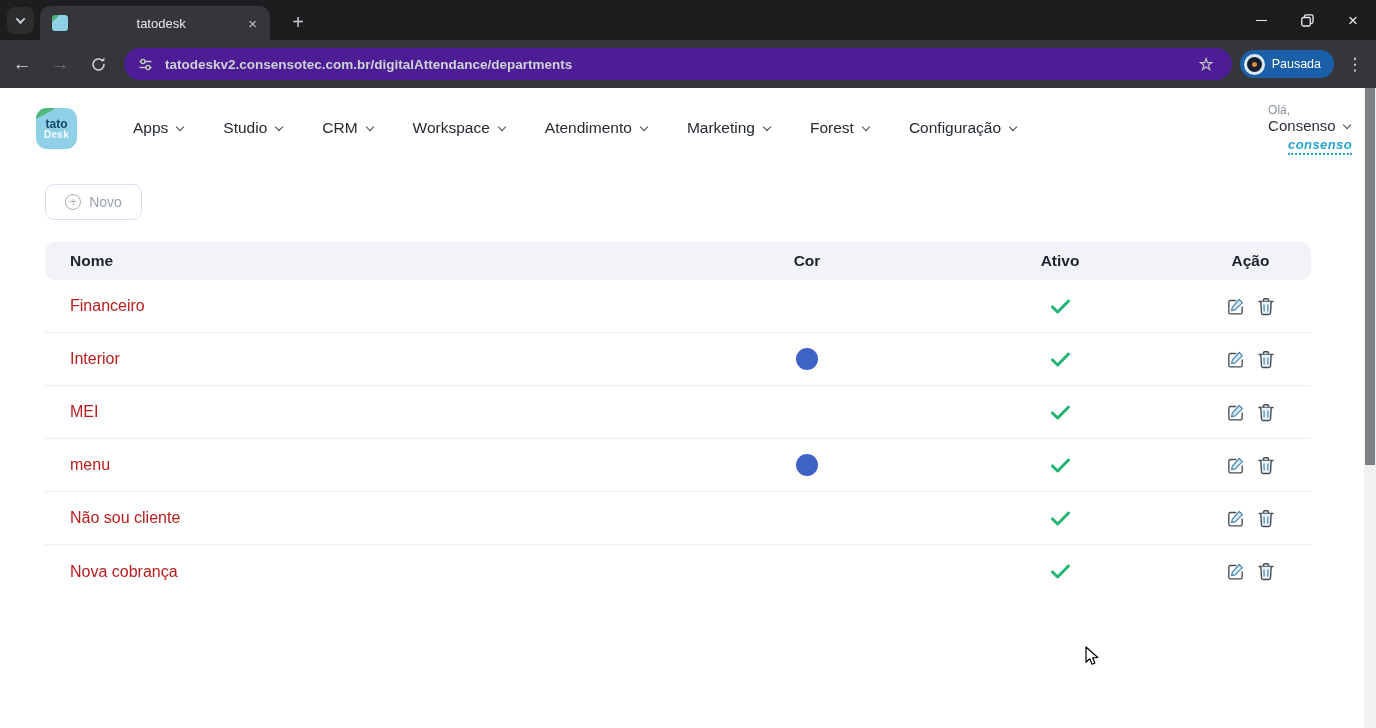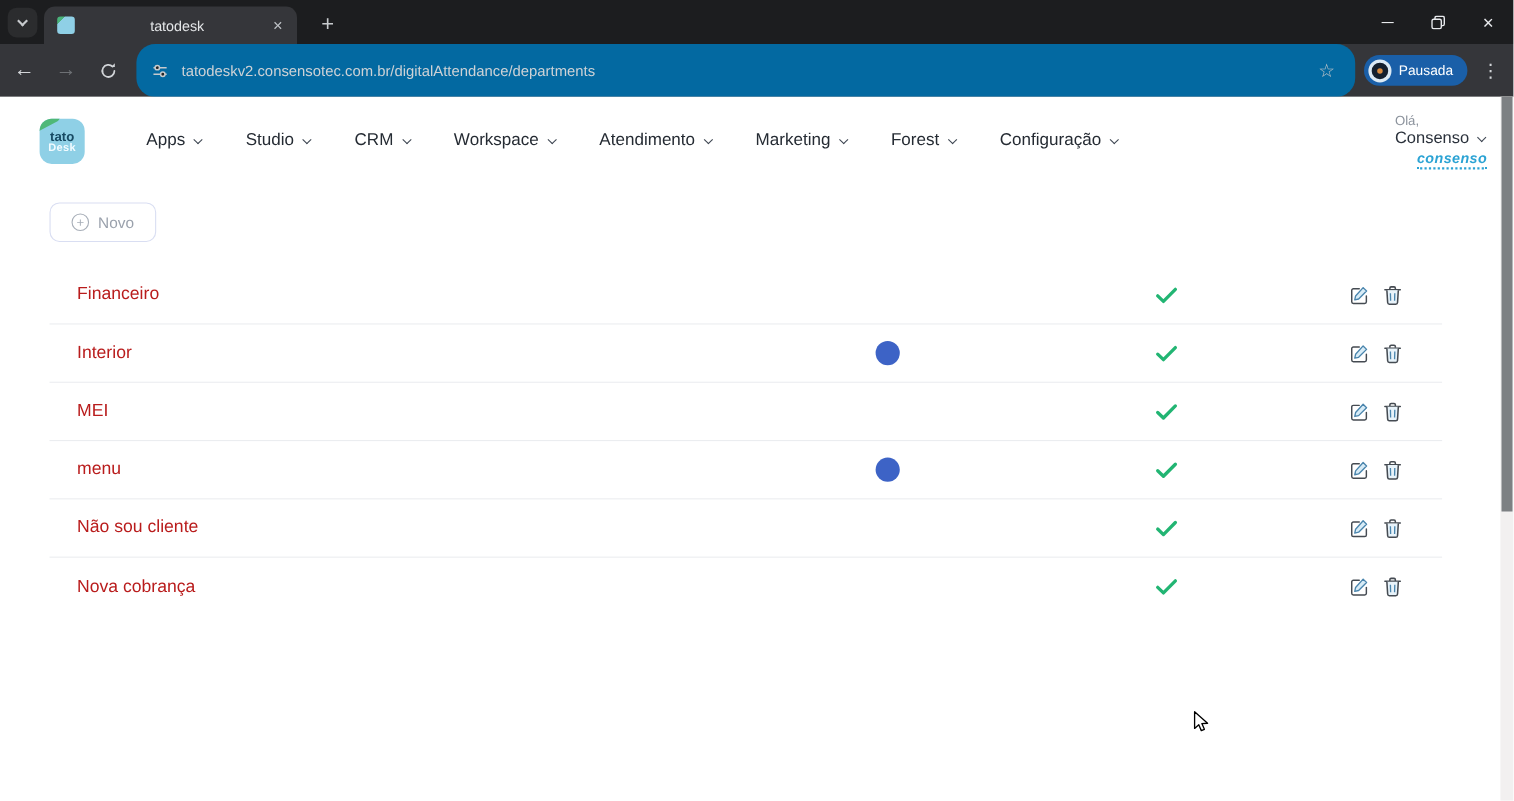--- a/index.html
+++ b/index.html
@@ -17,21 +17,21 @@
   .new-tab { position:absolute; left:284px; top:8px; width:28px; height:28px; color:#c7cacd; font-size:20px; display:flex; align-items:center; justify-content:center; cursor:pointer; font-weight:300; }
   .win-controls { position:absolute; right:0; top:0; height:40px; display:flex; }
   .win-btn { width:46px; height:40px; display:flex; align-items:center; justify-content:center; color:#e8eaed; cursor:pointer; }
   .min-glyph { width:11px; height:0; border-top:1.6px solid #e8eaed; display:block; }
   .close-glyph { font-size:17px; line-height:1; }
 
   
   .toolbar { position:absolute; left:0; top:40px; width:1376px; height:48px; background:#35363a; display:flex; align-items:center; }
   .nav-btn { width:32px; height:32px; display:flex; align-items:center; justify-content:center; color:#d2d5d8; font-size:19px; margin-left:6px; cursor:pointer; }
   .nav-btn.disabled { color:#6d7074; }
-  .omnibox { height:48px; flex:1; margin:0 8px 0 10px; background:#0369a1; border-radius:17px; display:flex; align-items:center; padding:0 10px 0 8px; cursor:text; }
+  .omnibox { height:32px; flex:1; margin:0 8px 0 10px; background:#4c1d95; border-radius:17px; display:flex; align-items:center; padding:0 10px 0 8px; cursor:text;font-weight:bold; }
   .tune-wrap { width:26px; height:26px; border-radius:13px; display:flex; align-items:center; justify-content:center; margin-right:7px; }
   .url-text { color:#ced2d6; font-size:13.5px; flex:1; white-space:nowrap; overflow:hidden; }
   .star { color:#c0c4c8; font-size:17px; padding:0 8px; cursor:pointer; }
   .ext-badge { height:28px; background:#1a5fa8; border-radius:14px; display:flex; align-items:center; padding:0 13px 0 4px; margin-right:6px; cursor:pointer;justify-content:space-between; }
   .ext-icon { width:21px; height:21px; border-radius:50%; background:#dceaf5; display:flex; align-items:center; justify-content:center; margin-right:7px; }
   .ext-icon-inner { width:15px; height:15px; border-radius:50%; background:#15202e; display:flex; align-items:center; justify-content:center; }
   .ext-icon-dot { width:5px; height:5px; border-radius:50%; background:#d98a3d; }
   .ext-label { color:#ffffff; font-size:12.5px; }
   .menu-dots { color:#d2d5d8; font-size:17px; width:30px; text-align:center; margin-right:6px; letter-spacing:0; cursor:pointer; line-height:1; }
 
@@ -194,20 +194,28 @@
       </div>
     </div>
 
     <div class="content">
       <button class="btn-novo">
         <span class="plus-circle">+</span>
         <span>Novo</span>
       </button>
 
       <div class="table">
+        <div class="t-grid t-head">
+          <div class="c-name">Nome</div>
+          <div class="c-center">Cor</div>
+          <div></div>
+          <div class="c-center">Ativo</div>
+          <div></div>
+          <div class="c-center">Ação</div>
+        </div>
         <div>
     <div class="t-grid t-row">
       <div class="c-name">Financeiro</div>
       <div class="c-center"></div>
       <div></div>
       <div class="c-center">
         <svg width="21" height="17" viewBox="0 0 22 18">
                   <path d="M2.5 9.5 L8 14.8 L19.5 3.2" fill="none" stroke="#22b573" stroke-width="3.2" stroke-linecap="round" stroke-linejoin="round"></path>
                 </svg>
       </div>

